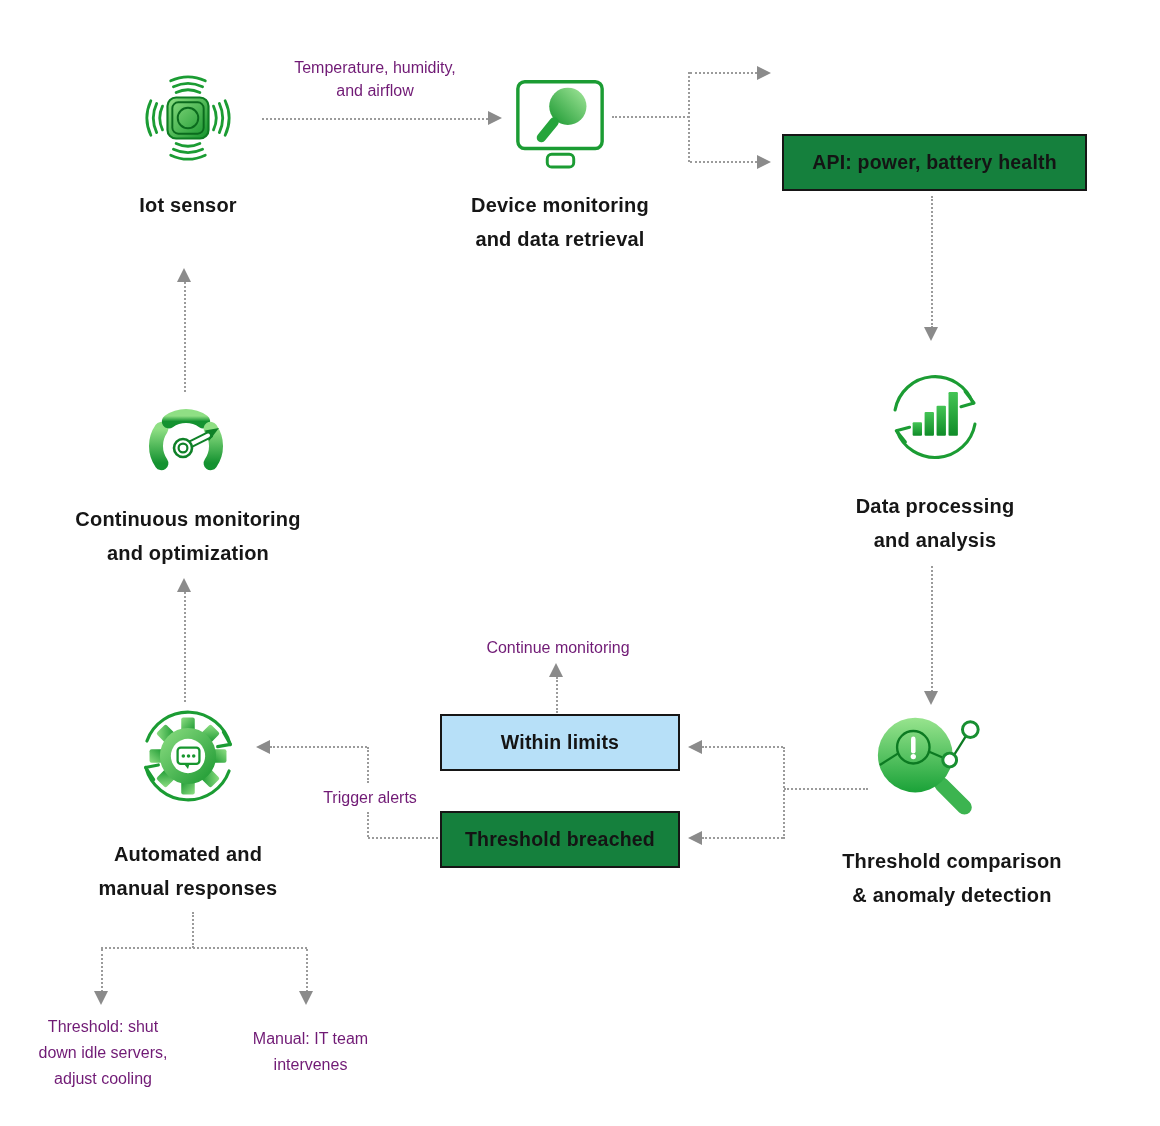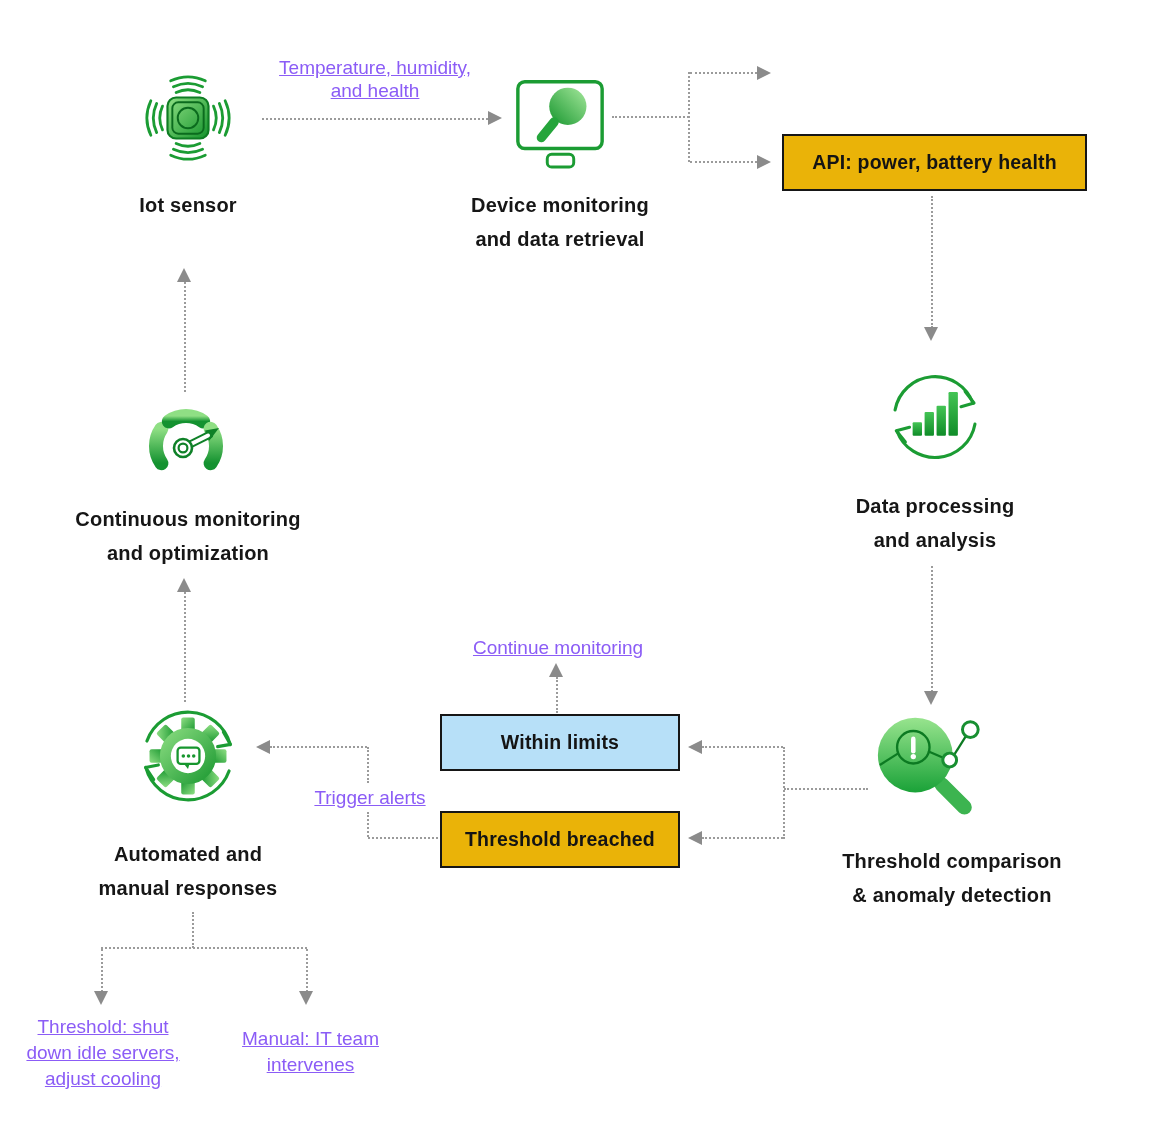--- a/index.html
+++ b/index.html
@@ -8,33 +8,32 @@
     font-family:"Liberation Sans", sans-serif;color:#141414;
   }
   .abs{position:absolute;}
   
   .node-label{
     position:absolute;text-align:center;font-weight:700;font-size:20px;line-height:34px;
     color:#161616;letter-spacing:.2px;
   }
   
   .note{
-    position:absolute;text-align:center;font-weight:400;font-size:19px;line-height:23px;
-    color:#8b5cf6;
-    text-decoration:underline;
+    position:absolute;text-align:center;font-weight:400;font-size:16px;line-height:23px;
+    color:#701a75;
   }
   .note.big-lh{line-height:26px;}
   
   .dbox{
     position:absolute;display:flex;align-items:center;justify-content:center;
     border:2.5px solid #161616;font-weight:700;font-size:19.5px;color:#141414;
     box-sizing:border-box;letter-spacing:.2px;
   }
   .fill-blue{background:#b7e0f8;}
-  .fill-yellow{background:#eab308;}
+  .fill-yellow{background:#15803d;}
   
   .hline{position:absolute;height:0;border-top:2.5px dotted #9b9b9b;}
   .vline{position:absolute;width:0;border-left:2.5px dotted #9b9b9b;}
   
   .ah{position:absolute;width:0;height:0;}
   .ah.right{border-top:7px solid transparent;border-bottom:7px solid transparent;border-left:14px solid #8b8b8b;}
   .ah.left {border-top:7px solid transparent;border-bottom:7px solid transparent;border-right:14px solid #8b8b8b;}
   .ah.up   {border-left:7px solid transparent;border-right:7px solid transparent;border-bottom:14px solid #8b8b8b;}
   .ah.down {border-left:7px solid transparent;border-right:7px solid transparent;border-top:14px solid #8b8b8b;}
   .white-bg{background:#ffffff;}
@@ -221,21 +220,21 @@
   <div class="dbox fill-blue" style="left:440px;top:714px;width:240px;height:57px">
     <span>Within limits</span>
   </div>
 
   <div class="dbox fill-yellow" style="left:440px;top:811px;width:240px;height:57px">
     <span>Threshold breached</span>
   </div>
 
   <div class="note" style="left:265px;top:56px;width:220px">
     <div>Temperature, humidity,</div>
-    <div>and health</div>
+    <div>and airflow</div>
   </div>
 
   <div class="note" style="left:458px;top:636px;width:200px">Continue monitoring</div>
 
   <div class="note white-bg" style="left:305px;top:786px;width:130px">Trigger alerts</div>
 
   <div class="note big-lh" style="left:3px;top:1014px;width:200px">
     <div>Threshold: shut</div>
     <div>down idle servers,</div>
     <div>adjust cooling</div>

